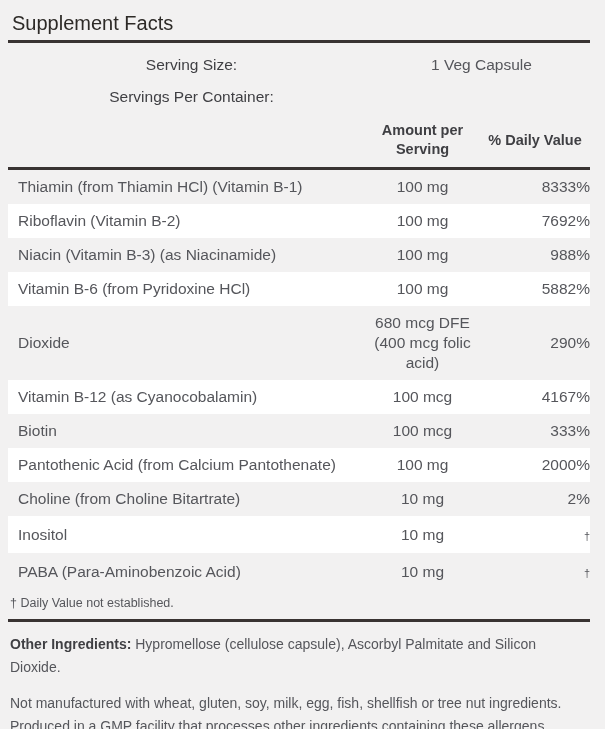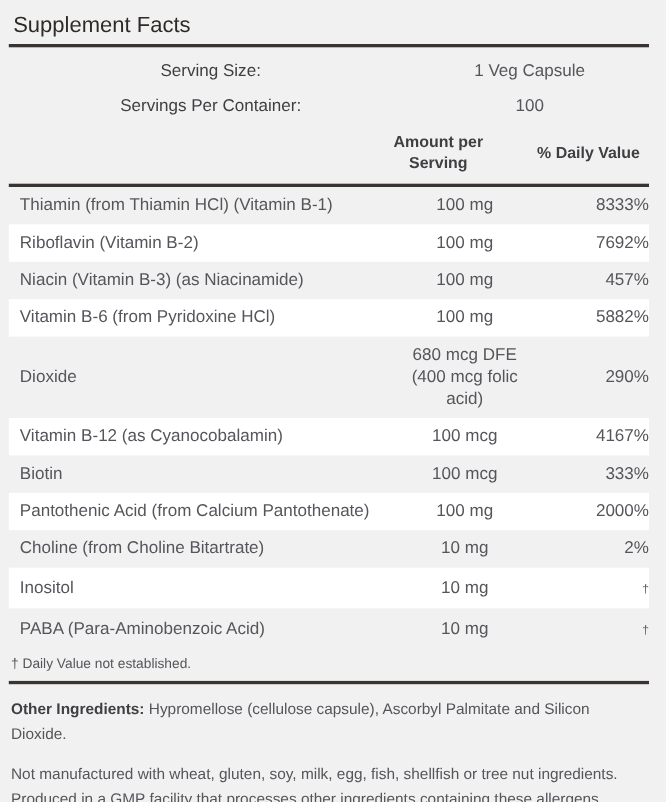--- a/index.html
+++ b/index.html
@@ -22,21 +22,21 @@
   .rule-title{margin-top:5px;}
   .serving{padding-top:6px;}
   .serving-row{
     display:grid; grid-template-columns:1fr 217px; align-items:center;
     padding:7px 0 7px 2px; min-height:30px;
   }
   .serving-label{font-size:15.5px; font-weight:400; color:var(--label-text);text-align:center;}
   .serving-value{font-size:15.5px; text-align:center; color:var(--body-text);}
   .thead{
     display:grid; grid-template-columns:1fr 115px 110px; align-items:center;
-    padding:8px 0 8px 2px; min-height:48px;gap:24px;
+    padding:8px 0 8px 2px; min-height:48px;
   }
   .thead .col-amount, .thead .col-dv{
     font-size:14.5px; font-weight:bold; color:var(--label-text);
     text-align:center; line-height:19px;
   }
   .nrow{
     display:grid; grid-template-columns:1fr 115px 110px; align-items:center;
     padding:7px 0; min-height:34px;
   }
   .nrow.stripe{background:var(--stripe-bg);}
@@ -60,21 +60,20 @@
   <div class="panel-title">Supplement Facts</div>
   <div class="rule rule-title"></div>
 
   <div class="serving">
     <div class="serving-row">
       <span class="serving-label">Serving Size:</span>
       <span class="serving-value">1 Veg Capsule</span>
     </div>
     <div class="serving-row">
       <span class="serving-label">Servings Per Container:</span>
-      <span class="serving-value">100</span>
     </div>
   </div>
 
   <div class="thead">
     <span class="col-name"></span>
     <span class="col-amount">Amount per Serving</span>
     <span class="col-dv">% Daily Value</span>
   </div>
   <div class="rule"></div>
 
@@ -87,21 +86,21 @@
 
   <div class="nrow stripe">
     <span class="col-name">Riboflavin (Vitamin B-2)</span>
     <span class="col-amount">100 mg</span>
     <span class="col-dv">7692%</span>
   </div>
 
   <div class="nrow">
     <span class="col-name">Niacin (Vitamin B-3) (as Niacinamide)</span>
     <span class="col-amount">100 mg</span>
-    <span class="col-dv">457%</span>
+    <span class="col-dv">988%</span>
   </div>
 
   <div class="nrow stripe">
     <span class="col-name">Vitamin B-6 (from Pyridoxine HCl)</span>
     <span class="col-amount">100 mg</span>
     <span class="col-dv">5882%</span>
   </div>
 
   <div class="nrow">
     <span class="col-name">Dioxide</span>

